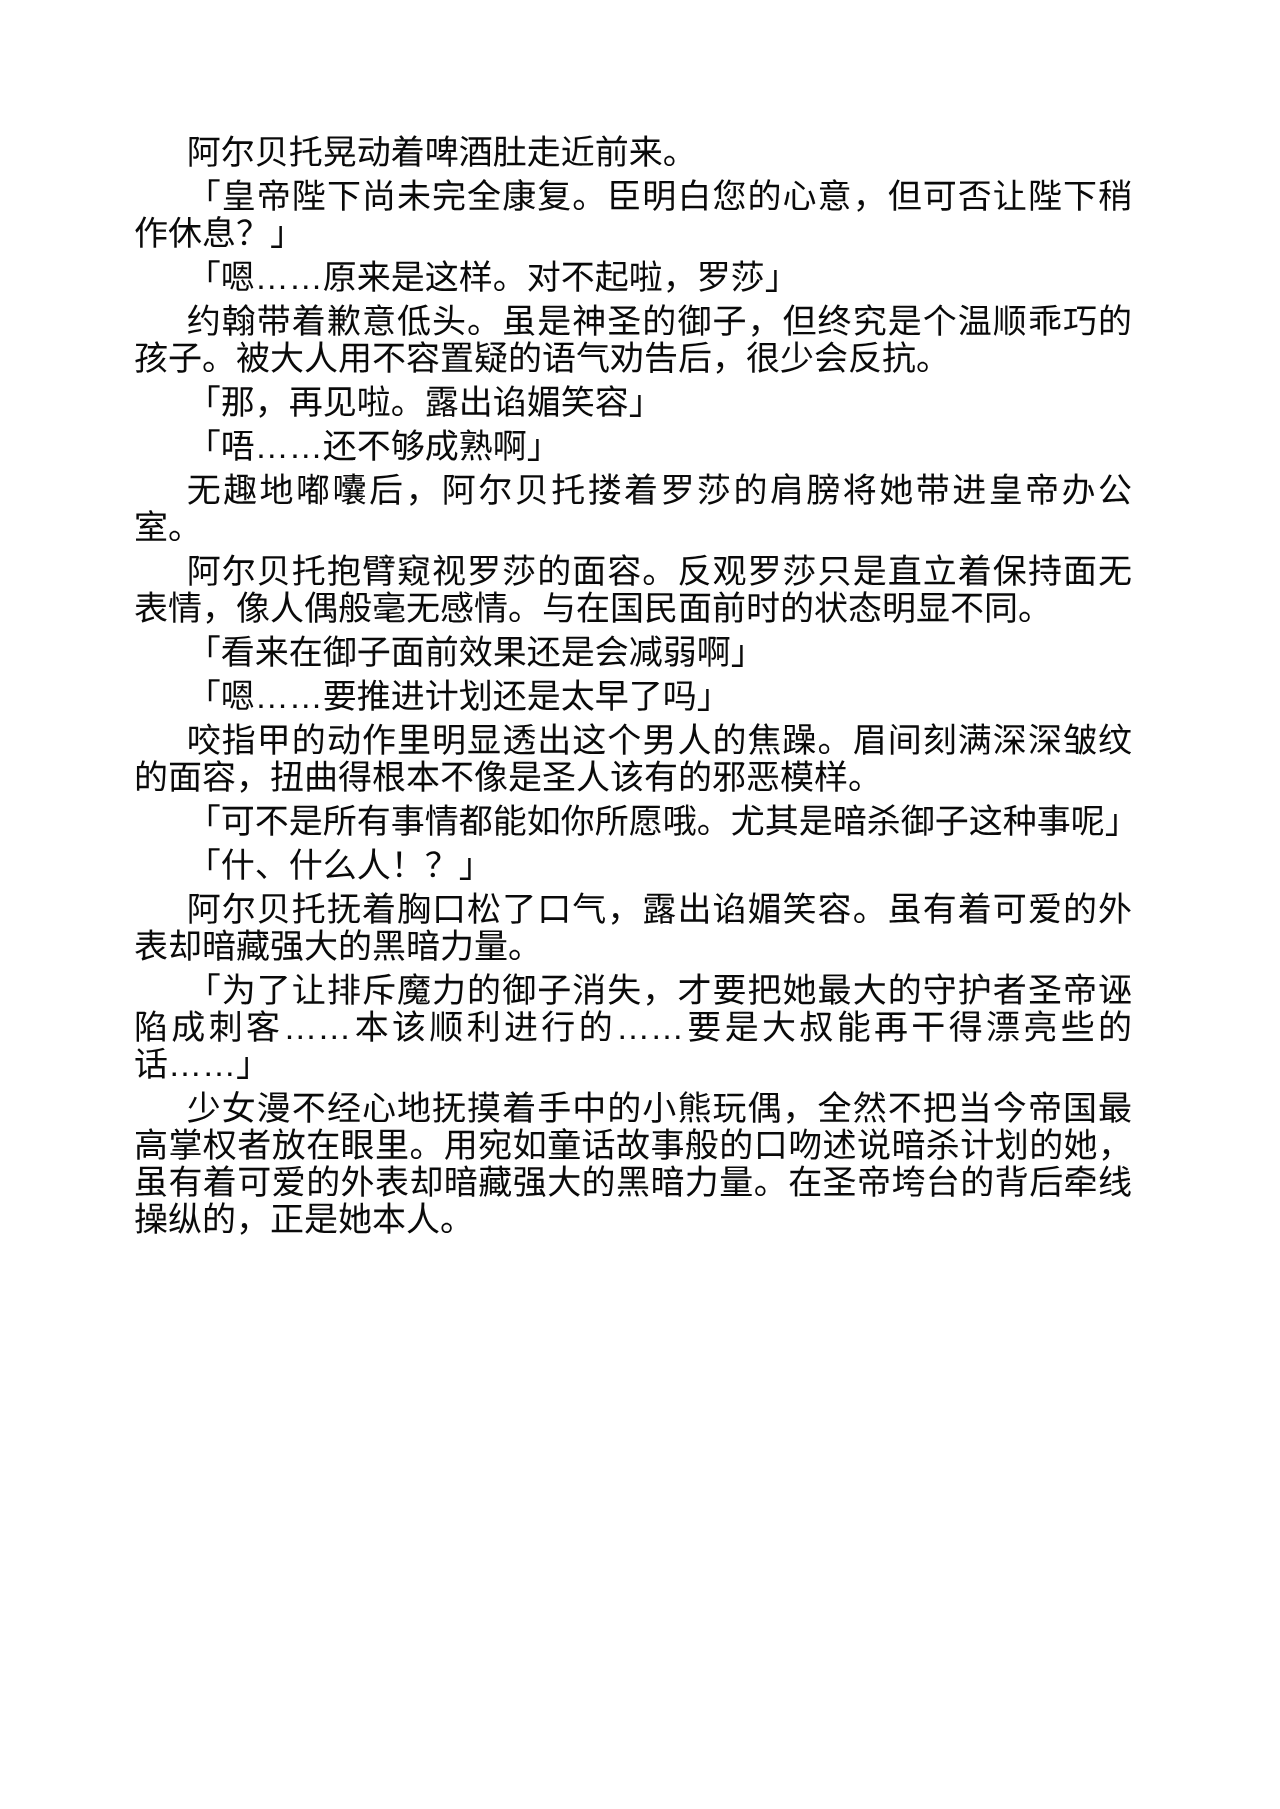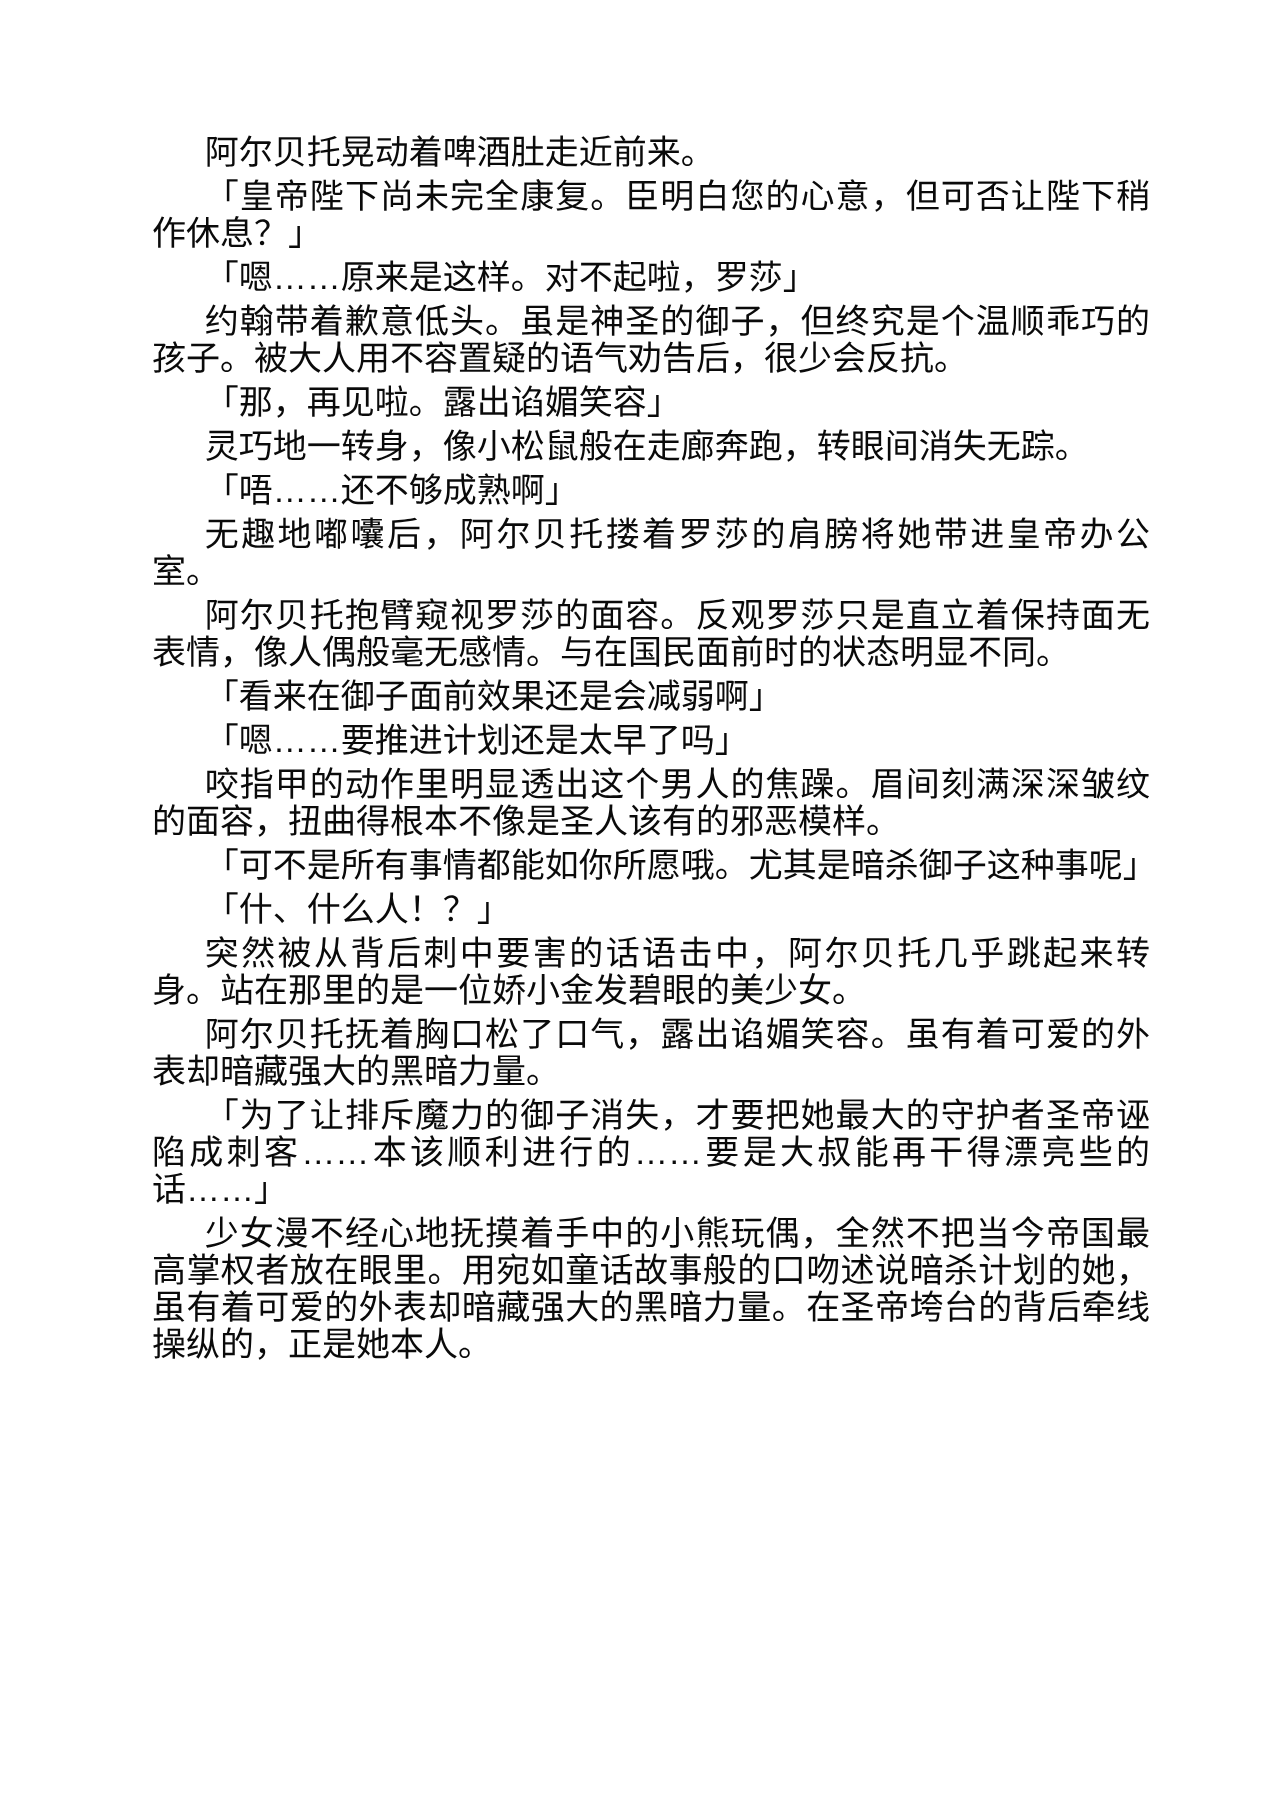--- a/index.html
+++ b/index.html
@@ -17,21 +17,21 @@
   .page {
     position: absolute;
     left: 0;
     top: 0;
     width: 1280px;
     height: 1809px;
     background: #ffffff;
   }
   .content {
     position: absolute;
-    left: 152px;
+    left: 134px;
     top: 134px;
     width: 998px;
   }
   .para {
     margin: 0 0 7px 0;
     font-size: 34px;
     line-height: 37px;
     color: #0a0a0a;
     text-align: justify;
     text-indent: 1.55em;
@@ -43,27 +43,25 @@
 </head>
 <body style="background: rgb(255, 255, 255);">
 
 <div class="page">
   <div class="content" style="color: rgb(10, 10, 10);">
       <p class="para">阿尔贝托晃动着啤酒肚走近前来。</p>
       <p class="para">「皇帝陛下尚未完全康复。臣明白您的心意，但可否让陛下稍作休息？」</p>
       <p class="para">「嗯……原来是这样。对不起啦，罗莎」</p>
       <p class="para">约翰带着歉意低头。虽是神圣的御子，但终究是个温顺乖巧的孩子。被大人用不容置疑的语气劝告后，很少会反抗。</p>
       <p class="para">「那，再见啦。露出谄媚笑容」</p>
-      <p class="para">灵巧地一转身，像小松鼠般在走廊奔跑，转眼间消失无踪。</p>
       <p class="para">「唔……还不够成熟啊」</p>
       <p class="para">无趣地嘟囔后，阿尔贝托搂着罗莎的肩膀将她带进皇帝办公室。</p>
       <p class="para">阿尔贝托抱臂窥视罗莎的面容。反观罗莎只是直立着保持面无表情，像人偶般毫无感情。与在国民面前时的状态明显不同。</p>
       <p class="para">「看来在御子面前效果还是会减弱啊」</p>
       <p class="para">「嗯……要推进计划还是太早了吗」</p>
       <p class="para">咬指甲的动作里明显透出这个男人的焦躁。眉间刻满深深皱纹的面容，扭曲得根本不像是圣人该有的邪恶模样。</p>
       <p class="para">「可不是所有事情都能如你所愿哦。尤其是暗杀御子这种事呢」</p>
       <p class="para">「什、什么人！？」</p>
-      <p class="para">突然被从背后刺中要害的话语击中，阿尔贝托几乎跳起来转身。站在那里的是一位娇小金发碧眼的美少女。</p>
       <p class="para">阿尔贝托抚着胸口松了口气，露出谄媚笑容。虽有着可爱的外表却暗藏强大的黑暗力量。</p>
       <p class="para">「为了让排斥魔力的御子消失，才要把她最大的守护者圣帝诬陷成刺客……本该顺利进行的……要是大叔能再干得漂亮些的话……」</p>
       <p class="para">少女漫不经心地抚摸着手中的小熊玩偶，全然不把当今帝国最高掌权者放在眼里。用宛如童话故事般的口吻述说暗杀计划的她，虽有着可爱的外表却暗藏强大的黑暗力量。在圣帝垮台的背后牵线操纵的，正是她本人。</p>
     </div>
 </div>
 
 </body></html>

